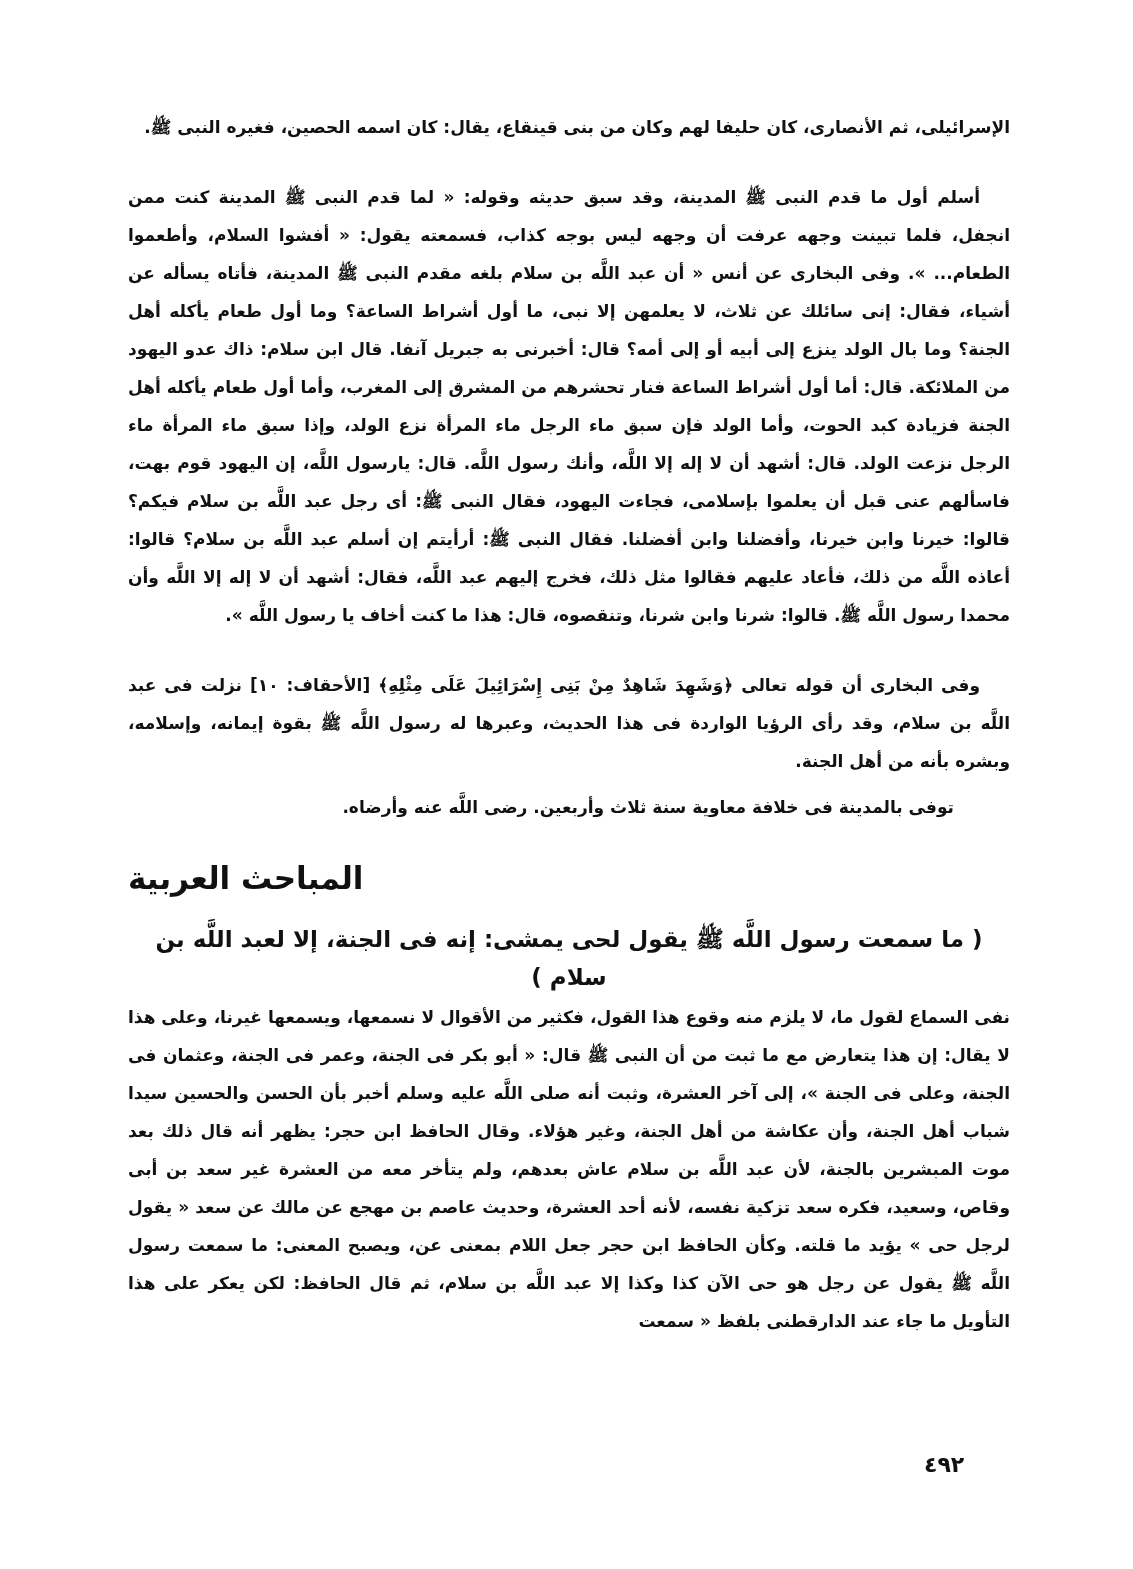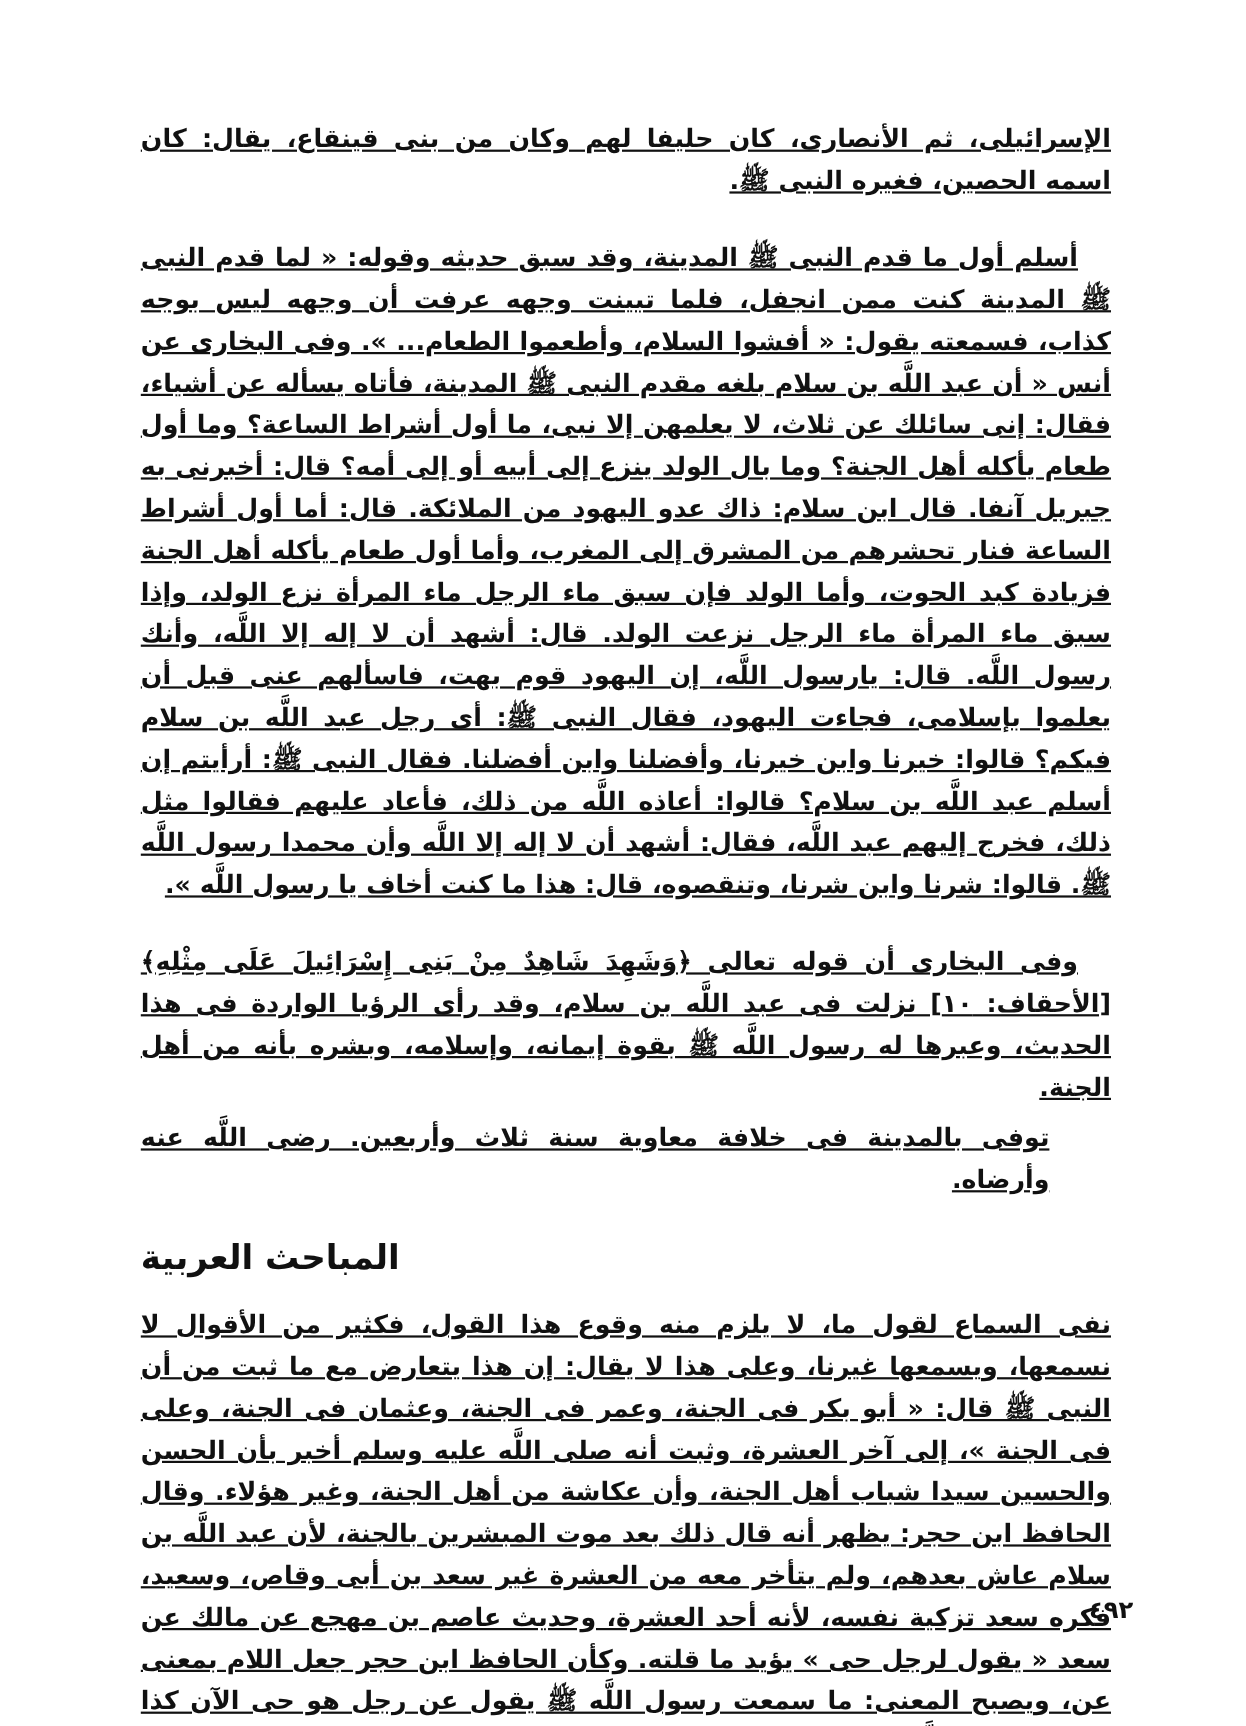--- a/index.html
+++ b/index.html
@@ -5,44 +5,45 @@
   html, body { margin: 0; padding: 0; background: #ffffff; }
   body {
     width: 1133px; height: 1569px; position: relative; overflow: hidden;
     font-family: "DejaVu Sans", sans-serif; color: #111111;
   }
   .page {
     position: absolute; left: 128px; top: 108px; width: 882px;
     direction: rtl; text-align: justify;
   }
   .para {
-    font-size: 23px; line-height: 38px; margin: 0;
-    text-align-last: right; font-weight: bold; text-decoration: underline;
+    font-size: 17px; line-height: 38px; margin: 0;
+    text-align-last: right; font-weight: bold;
   }
   .para.indent { text-indent: 30px; }
   .gap { margin-top: 32px; }
   .gap-sm { margin-top: 8px; }
   .center-line { padding-right: 56px; text-indent: 0; }
   .section-title {
     font-size: 31px; font-weight: bold; text-align: left; margin: 30px 0 20px 0;
     line-height: 44px;
   }
   .sub-title {
     font-size: 23px; font-weight: bold; text-align: center; line-height: 38px; margin: 0 0 2px 0;
   }
   .page-number {
-    position: absolute; left: 990px; top: 1452px; font-size: 22px; font-weight: bold;
+    position: absolute; left: 924px; top: 1452px; font-size: 22px; font-weight: bold;
     direction: rtl;
   }
 </style>
 </head>
 <body>
 
 <div class="page">
   <p class="para">الإسرائيلى، ثم الأنصارى، كان حليفا لهم وكان من بنى قينقاع، يقال: كان اسمه الحصين، فغيره النبى ﷺ.</p>
   <p class="para indent gap">أسلم أول ما قدم النبى ﷺ المدينة، وقد سبق حديثه وقوله: « لما قدم النبى ﷺ المدينة كنت ممن انجفل، فلما تبينت وجهه عرفت أن وجهه ليس بوجه كذاب، فسمعته يقول: « أفشوا السلام، وأطعموا الطعام... ». وفى البخارى عن أنس « أن عبد اللَّه بن سلام بلغه مقدم النبى ﷺ المدينة، فأتاه يسأله عن أشياء، فقال: إنى سائلك عن ثلاث، لا يعلمهن إلا نبى، ما أول أشراط الساعة؟ وما أول طعام يأكله أهل الجنة؟ وما بال الولد ينزع إلى أبيه أو إلى أمه؟ قال: أخبرنى به جبريل آنفا. قال ابن سلام: ذاك عدو اليهود من الملائكة. قال: أما أول أشراط الساعة فنار تحشرهم من المشرق إلى المغرب، وأما أول طعام يأكله أهل الجنة فزيادة كبد الحوت، وأما الولد فإن سبق ماء الرجل ماء المرأة نزع الولد، وإذا سبق ماء المرأة ماء الرجل نزعت الولد. قال: أشهد أن لا إله إلا اللَّه، وأنك رسول اللَّه. قال: يارسول اللَّه، إن اليهود قوم بهت، فاسألهم عنى قبل أن يعلموا بإسلامى، فجاءت اليهود، فقال النبى ﷺ: أى رجل عبد اللَّه بن سلام فيكم؟ قالوا: خيرنا وابن خيرنا، وأفضلنا وابن أفضلنا. فقال النبى ﷺ: أرأيتم إن أسلم عبد اللَّه بن سلام؟ قالوا: أعاذه اللَّه من ذلك، فأعاد عليهم فقالوا مثل ذلك، فخرج إليهم عبد اللَّه، فقال: أشهد أن لا إله إلا اللَّه وأن محمدا رسول اللَّه ﷺ. قالوا: شرنا وابن شرنا، وتنقصوه، قال: هذا ما كنت أخاف يا رسول اللَّه ».</p>
   <p class="para indent gap">وفى البخارى أن قوله تعالى ﴿وَشَهِدَ شَاهِدٌ مِنْ بَنِى إِسْرَائِيلَ عَلَى مِثْلِهِ﴾ [الأحقاف: ١٠] نزلت فى عبد اللَّه بن سلام، وقد رأى الرؤيا الواردة فى هذا الحديث، وعبرها له رسول اللَّه ﷺ بقوة إيمانه، وإسلامه، وبشره بأنه من أهل الجنة.</p>
   <p class="para gap-sm center-line">توفى بالمدينة فى خلافة معاوية سنة ثلاث وأربعين. رضى اللَّه عنه وأرضاه.</p>
   <h2 class="section-title">المباحث العربية</h2>
+  <h3 class="sub-title">( ما سمعت رسول اللَّه ﷺ يقول لحى يمشى: إنه فى الجنة، إلا لعبد اللَّه بن سلام )</h3>
   <p class="para">نفى السماع لقول ما، لا يلزم منه وقوع هذا القول، فكثير من الأقوال لا نسمعها، ويسمعها غيرنا، وعلى هذا لا يقال: إن هذا يتعارض مع ما ثبت من أن النبى ﷺ قال: « أبو بكر فى الجنة، وعمر فى الجنة، وعثمان فى الجنة، وعلى فى الجنة »، إلى آخر العشرة، وثبت أنه صلى اللَّه عليه وسلم أخبر بأن الحسن والحسين سيدا شباب أهل الجنة، وأن عكاشة من أهل الجنة، وغير هؤلاء. وقال الحافظ ابن حجر: يظهر أنه قال ذلك بعد موت المبشرين بالجنة، لأن عبد اللَّه بن سلام عاش بعدهم، ولم يتأخر معه من العشرة غير سعد بن أبى وقاص، وسعيد، فكره سعد تزكية نفسه، لأنه أحد العشرة، وحديث عاصم بن مهجع عن مالك عن سعد « يقول لرجل حى » يؤيد ما قلته. وكأن الحافظ ابن حجر جعل اللام بمعنى عن، ويصبح المعنى: ما سمعت رسول اللَّه ﷺ يقول عن رجل هو حى الآن كذا وكذا إلا عبد اللَّه بن سلام، ثم قال الحافظ: لكن يعكر على هذا التأويل ما جاء عند الدارقطنى بلفظ « سمعت</p>
 </div>
 
 <div class="page-number">٤٩٢</div>
 
 </body></html>

